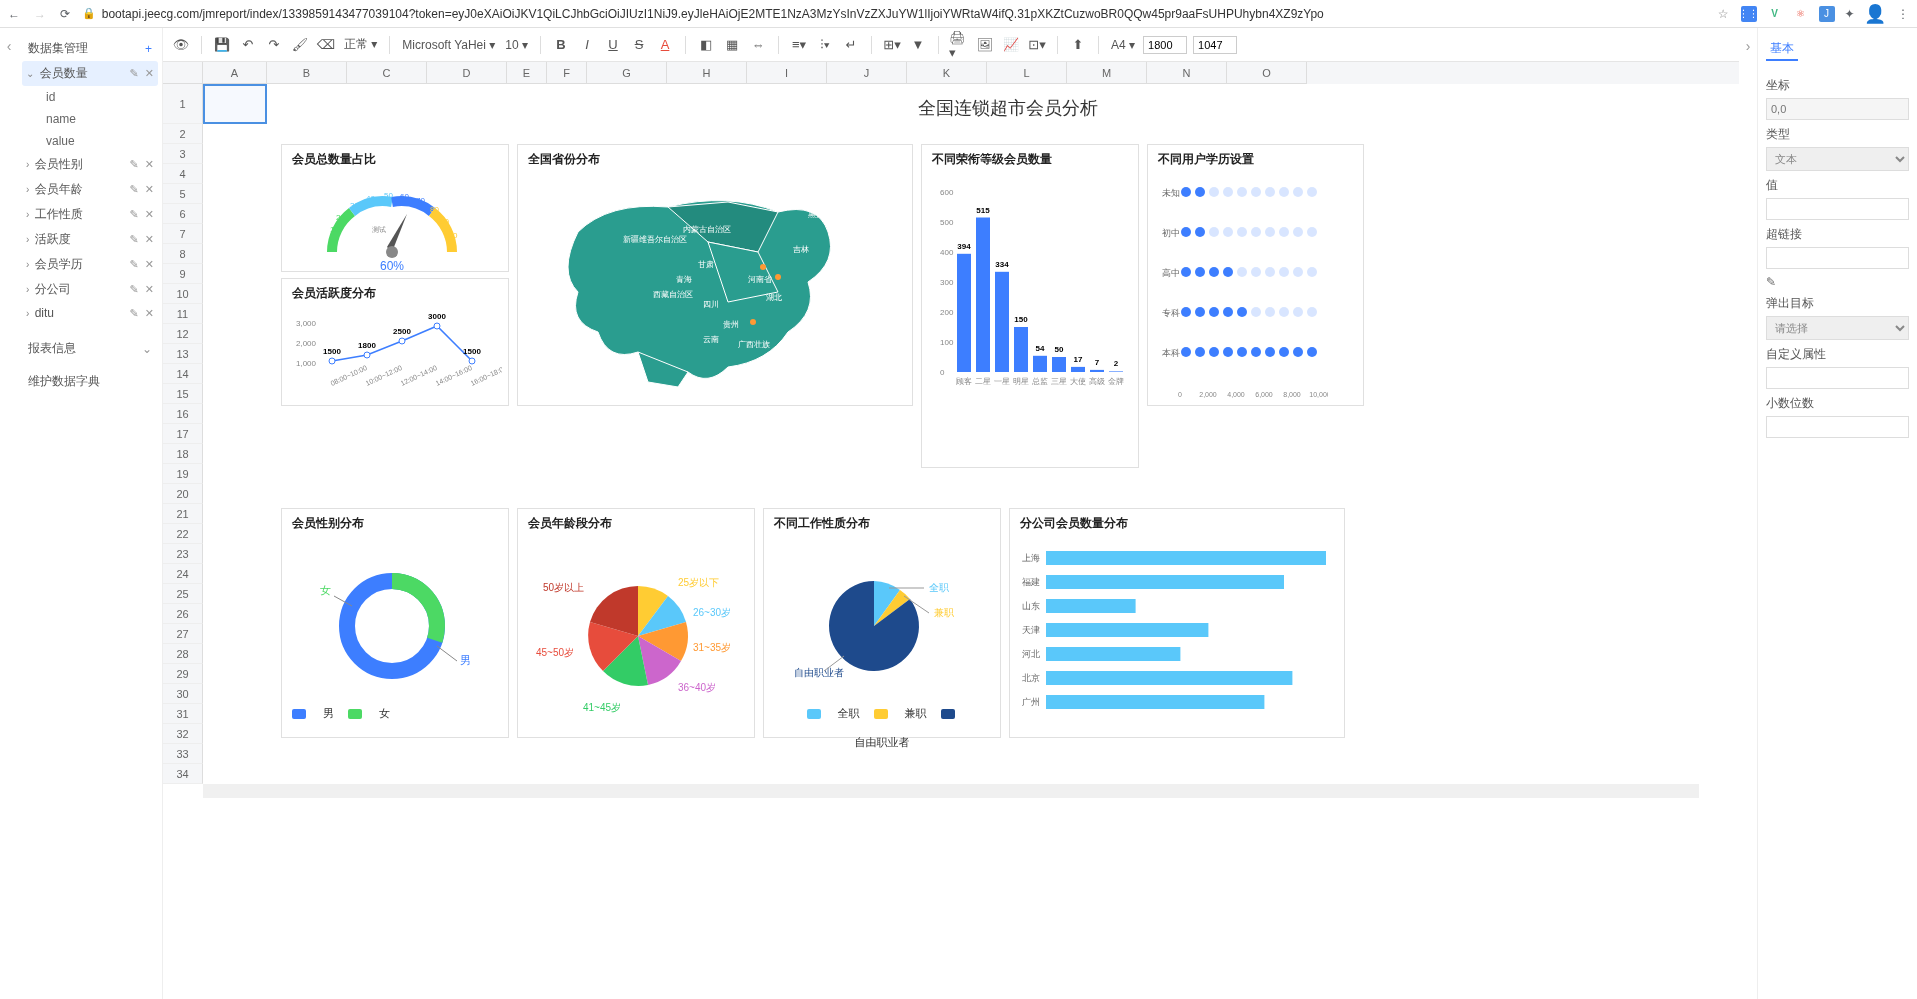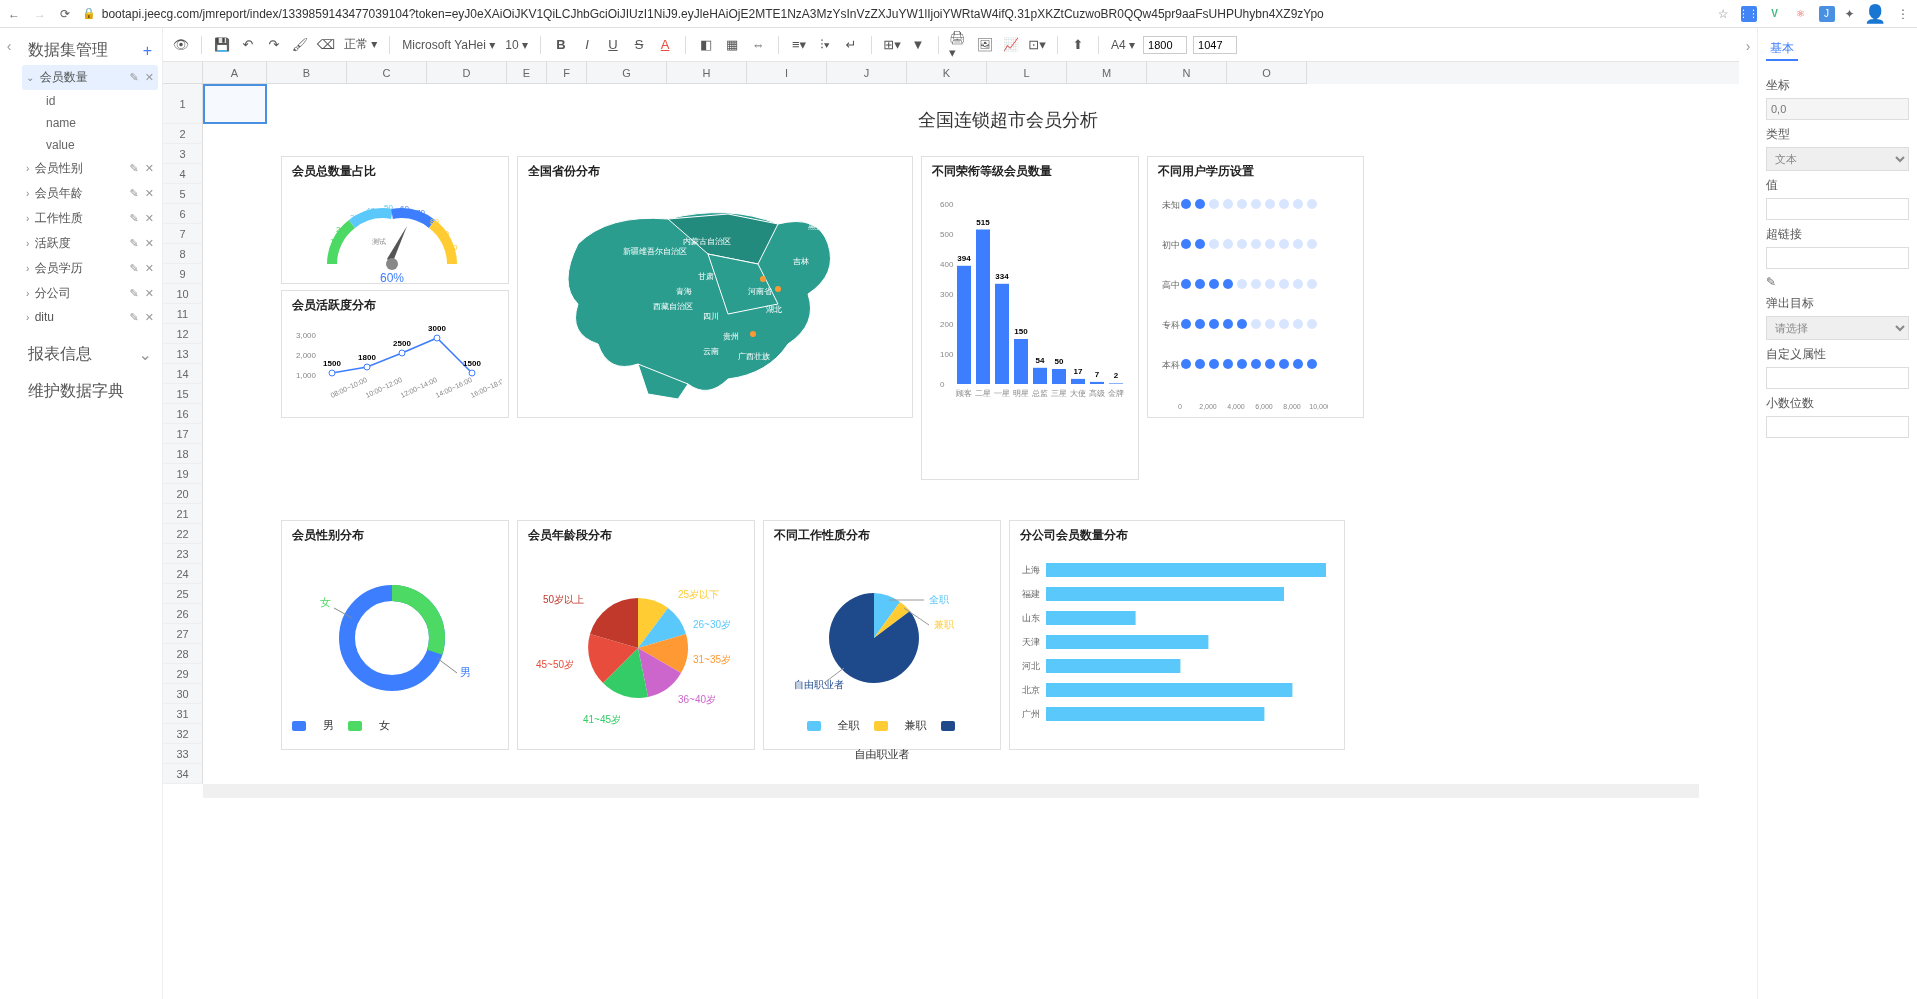--- a/index.html
+++ b/index.html
@@ -6,42 +6,42 @@
 body{background:#fff;font-size:12px;color:#333;overflow:hidden}
 .browser-bar{height:28px;background:#fff;border-bottom:1px solid #e0e0e0;display:flex;align-items:center;padding:0 8px;gap:12px}
 .browser-bar .nav-icons{display:flex;gap:14px;color:#5f6368}
 .browser-bar .url{flex:1;font-size:12px;color:#333;display:flex;align-items:center;gap:6px}
 .browser-bar .lock{color:#5f6368;font-size:11px}
 .browser-bar .ext{display:flex;gap:10px;align-items:center}
 .ext-icon{width:16px;height:16px;border-radius:2px;display:flex;align-items:center;justify-content:center;font-size:10px;color:#fff}
 .main{display:flex;height:calc(100vh - 28px)}
 .left-collapse,.right-collapse{width:18px;display:flex;align-items:flex-start;justify-content:center;padding-top:10px;color:#999;cursor:pointer;font-size:14px}
 .left-panel{width:145px;background:#fff;padding:8px 4px;border-right:1px solid #eee}
-.left-panel .section-head{display:flex;justify-content:space-between;align-items:center;padding:4px 6px;color:#555;font-size:16px}
+.left-panel .section-head{display:flex;justify-content:space-between;align-items:center;padding:4px 6px;color:#555;font-size:12px}
 .tree-item{display:flex;align-items:center;justify-content:space-between;padding:4px 4px;font-size:12px;color:#555;cursor:pointer}
 .tree-item.selected{background:#e6f0ff;border-radius:3px}
 .tree-item .chev{color:#888;margin-right:2px;font-size:10px}
 .tree-item .actions{color:#999;font-size:11px;display:flex;gap:6px}
 .tree-sub{padding-left:24px;color:#666;font-size:12px;line-height:22px}
 .center{flex:1;display:flex;flex-direction:column;background:#fff}
 .toolbar{height:34px;border-bottom:1px solid #e5e5e5;display:flex;align-items:center;padding:0 8px;gap:6px;color:#555}
 .toolbar .sep{width:1px;height:18px;background:#ddd;margin:0 4px}
 .toolbar select,.toolbar .sel{border:none;background:transparent;font-size:12px;color:#555;padding:2px}
 .toolbar .tbtn{width:20px;height:20px;display:flex;align-items:center;justify-content:center;cursor:pointer;color:#555;font-size:13px}
 .toolbar input{width:44px;border:1px solid #ccc;padding:2px 4px;font-size:11px}
 .grid-wrap{flex:1;overflow:auto;position:relative}
 .col-head{display:flex;background:#f5f6f8;position:sticky;top:0;z-index:5}
 .col-head .corner{width:40px;height:22px;border-right:1px solid #ddd;border-bottom:1px solid #ddd;background:#f5f6f8}
 .col-head .ch{height:22px;border-right:1px solid #ddd;border-bottom:1px solid #ddd;display:flex;align-items:center;justify-content:center;color:#666;font-size:11px}
 .sheet-body{display:flex}
 .row-head{width:40px;background:#f5f6f8}
 .row-head .rh{height:20px;border-right:1px solid #ddd;border-bottom:1px solid #eee;display:flex;align-items:center;justify-content:center;color:#666;font-size:11px}
 .sheet{position:relative;flex:1;background:#fff}
 .sel-cell{position:absolute;left:0;top:0;width:64px;height:40px;border:2px solid #4a90e2;background:rgba(74,144,226,0.05)}
-.dash{position:absolute;left:74px;top:16px;right:0}
+.dash{position:absolute;left:74px;top:4px;right:0}
 .title-row{height:40px;display:flex;align-items:center;justify-content:center;font-size:18px;color:#333;font-weight:500}
 .row1,.row2{display:flex;gap:8px;padding:16px 4px}
 .card{border:1px solid #e0e0e0;background:#fff;padding:6px 10px}
 .card .ct{font-weight:bold;font-size:12px;color:#222;margin-bottom:4px}
 .right-panel{width:160px;border-left:1px solid #eee;padding:10px 8px;background:#fff}
 .right-panel .tab{color:#3d7eff;border-bottom:2px solid #3d7eff;display:inline-block;padding:2px 4px;font-size:12px;margin-bottom:10px}
 .right-panel .fld{font-size:12px;color:#555;margin:6px 0 4px}
 .right-panel input,.right-panel select{width:100%;border:1px solid #ddd;padding:4px;font-size:11px;color:#888}
 svg{display:block}
 .legend{display:flex;gap:14px;font-size:11px;align-items:center;flex-wrap:wrap}

